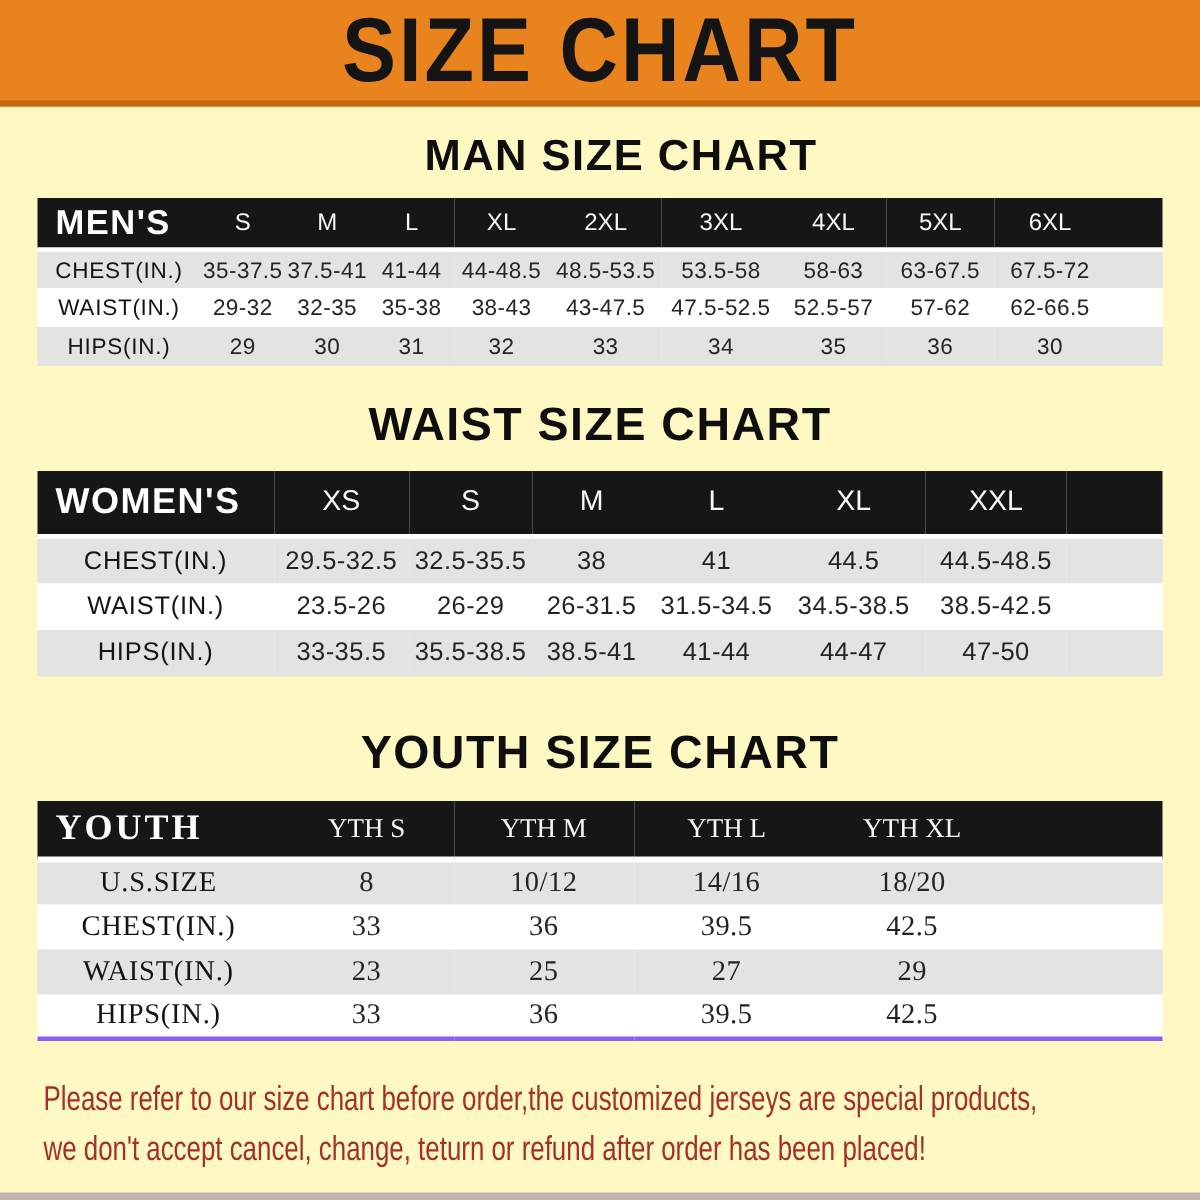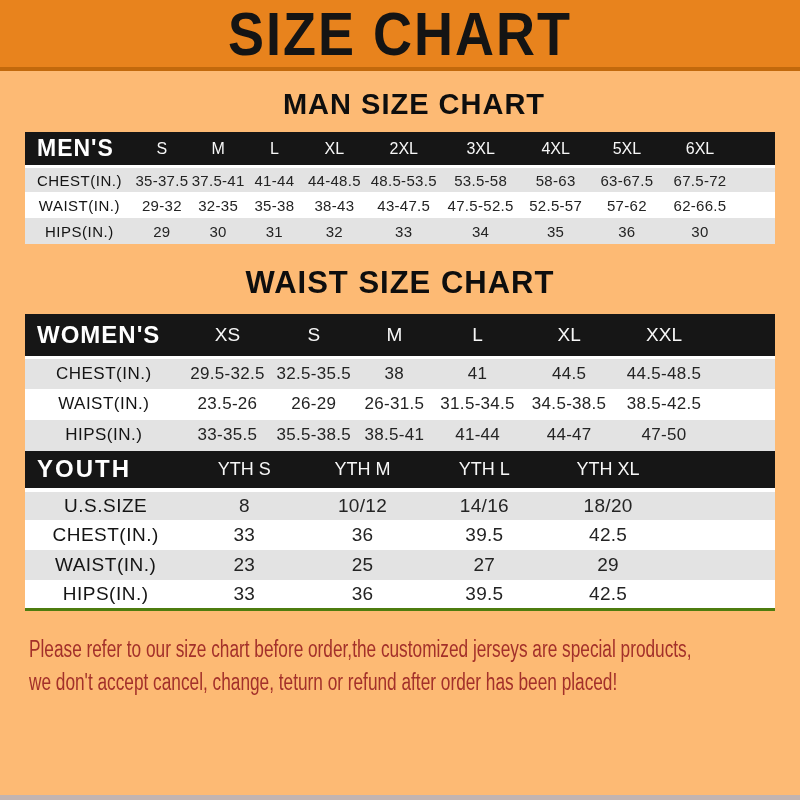--- a/index.html
+++ b/index.html
@@ -1,17 +1,17 @@
 <!DOCTYPE html>
 <html style="--accent_orange: #E8831D; --accent_orange_dark: #C2690C; --bar_black: #161616; --row_gray: #E3E3E3; --note_red: #A3302A;"><head>
 <meta charset="utf-8">
 <style>
   html,body{margin:0;padding:0;background:#fff;}
   body{width:800px;font-family:"Liberation Sans",sans-serif;}
-  .page{position:relative;width:800px;height:800px;overflow:hidden;background:#fdba74;}
+  .page{position:relative;width:800px;height:800px;overflow:hidden;background:#fef9c3;}
 
   
   .banner{height:67px;background:var(--accent_orange,#E8831D);
           border-bottom:4px solid var(--accent_orange_dark,#C2690C);
           display:flex;align-items:center;justify-content:center;}
   .banner-text{font-size:54px;font-weight:bold;color:#141414;letter-spacing:2px;
                line-height:1;transform:scale(1,1.12);}
 
   
   h2.section-heading{text-align:center;font-weight:bold;color:#0e0e0e;
@@ -41,21 +41,21 @@
   table.men tbody tr{height:26px;}   table.men tbody th,table.men tbody td{font-size:15px;}
 
   table.women thead tr{height:44px;} table.women th.corner{font-size:24px;}
   table.women thead th{font-size:19px;}
   table.women tbody tr{height:31px;} table.women tbody th,table.women tbody td{font-size:17px;}
 
   table.youth thead tr{height:39px;} table.youth th.corner{font-size:24px;letter-spacing:2px;}
   table.youth thead th{font-size:18px;}
   table.youth tbody tr{height:30px;} table.youth tbody th,table.youth tbody td{font-size:19px;}
   table.youth thead{border-bottom:4px solid #fff;}
-  table.youth{border-bottom:3px solid #4d7c0f;}
+  table.youth{border-bottom:3px solid #8b5cf6;font-family:Liberation Serif, serif;}
 
   
   .note{margin-top:22px;padding-left:29px;color:var(--note_red,#A3302A);}
   .note-line{display:block;font-size:23px;font-weight:normal;line-height:33px;
              white-space:nowrap;transform:scaleX(0.75);transform-origin:0 50%;}
 
   .bottom-strip{position:absolute;left:0;right:0;bottom:0;height:5px;
                 background:#C2B4B1;}
 </style>
 </head>
@@ -189,20 +189,21 @@
             <td>33-35.5</td>
             <td>35.5-38.5</td>
             <td>38.5-41</td>
             <td>41-44</td>
             <td>44-47</td>
             <td>47-50</td>
             <td></td>
           </tr>
         </tbody>
       </table>
+      <h2 class="section-heading h-youth">YOUTH SIZE CHART</h2>
       <table class="size-table youth">
         <colgroup>
           <col style="width:21.5%">
           <col style="width:15.5%">
           <col style="width:16%">
           <col style="width:16.5%">
           <col style="width:16.5%">
           <col style="width:14%">
         </colgroup>
         <thead>

